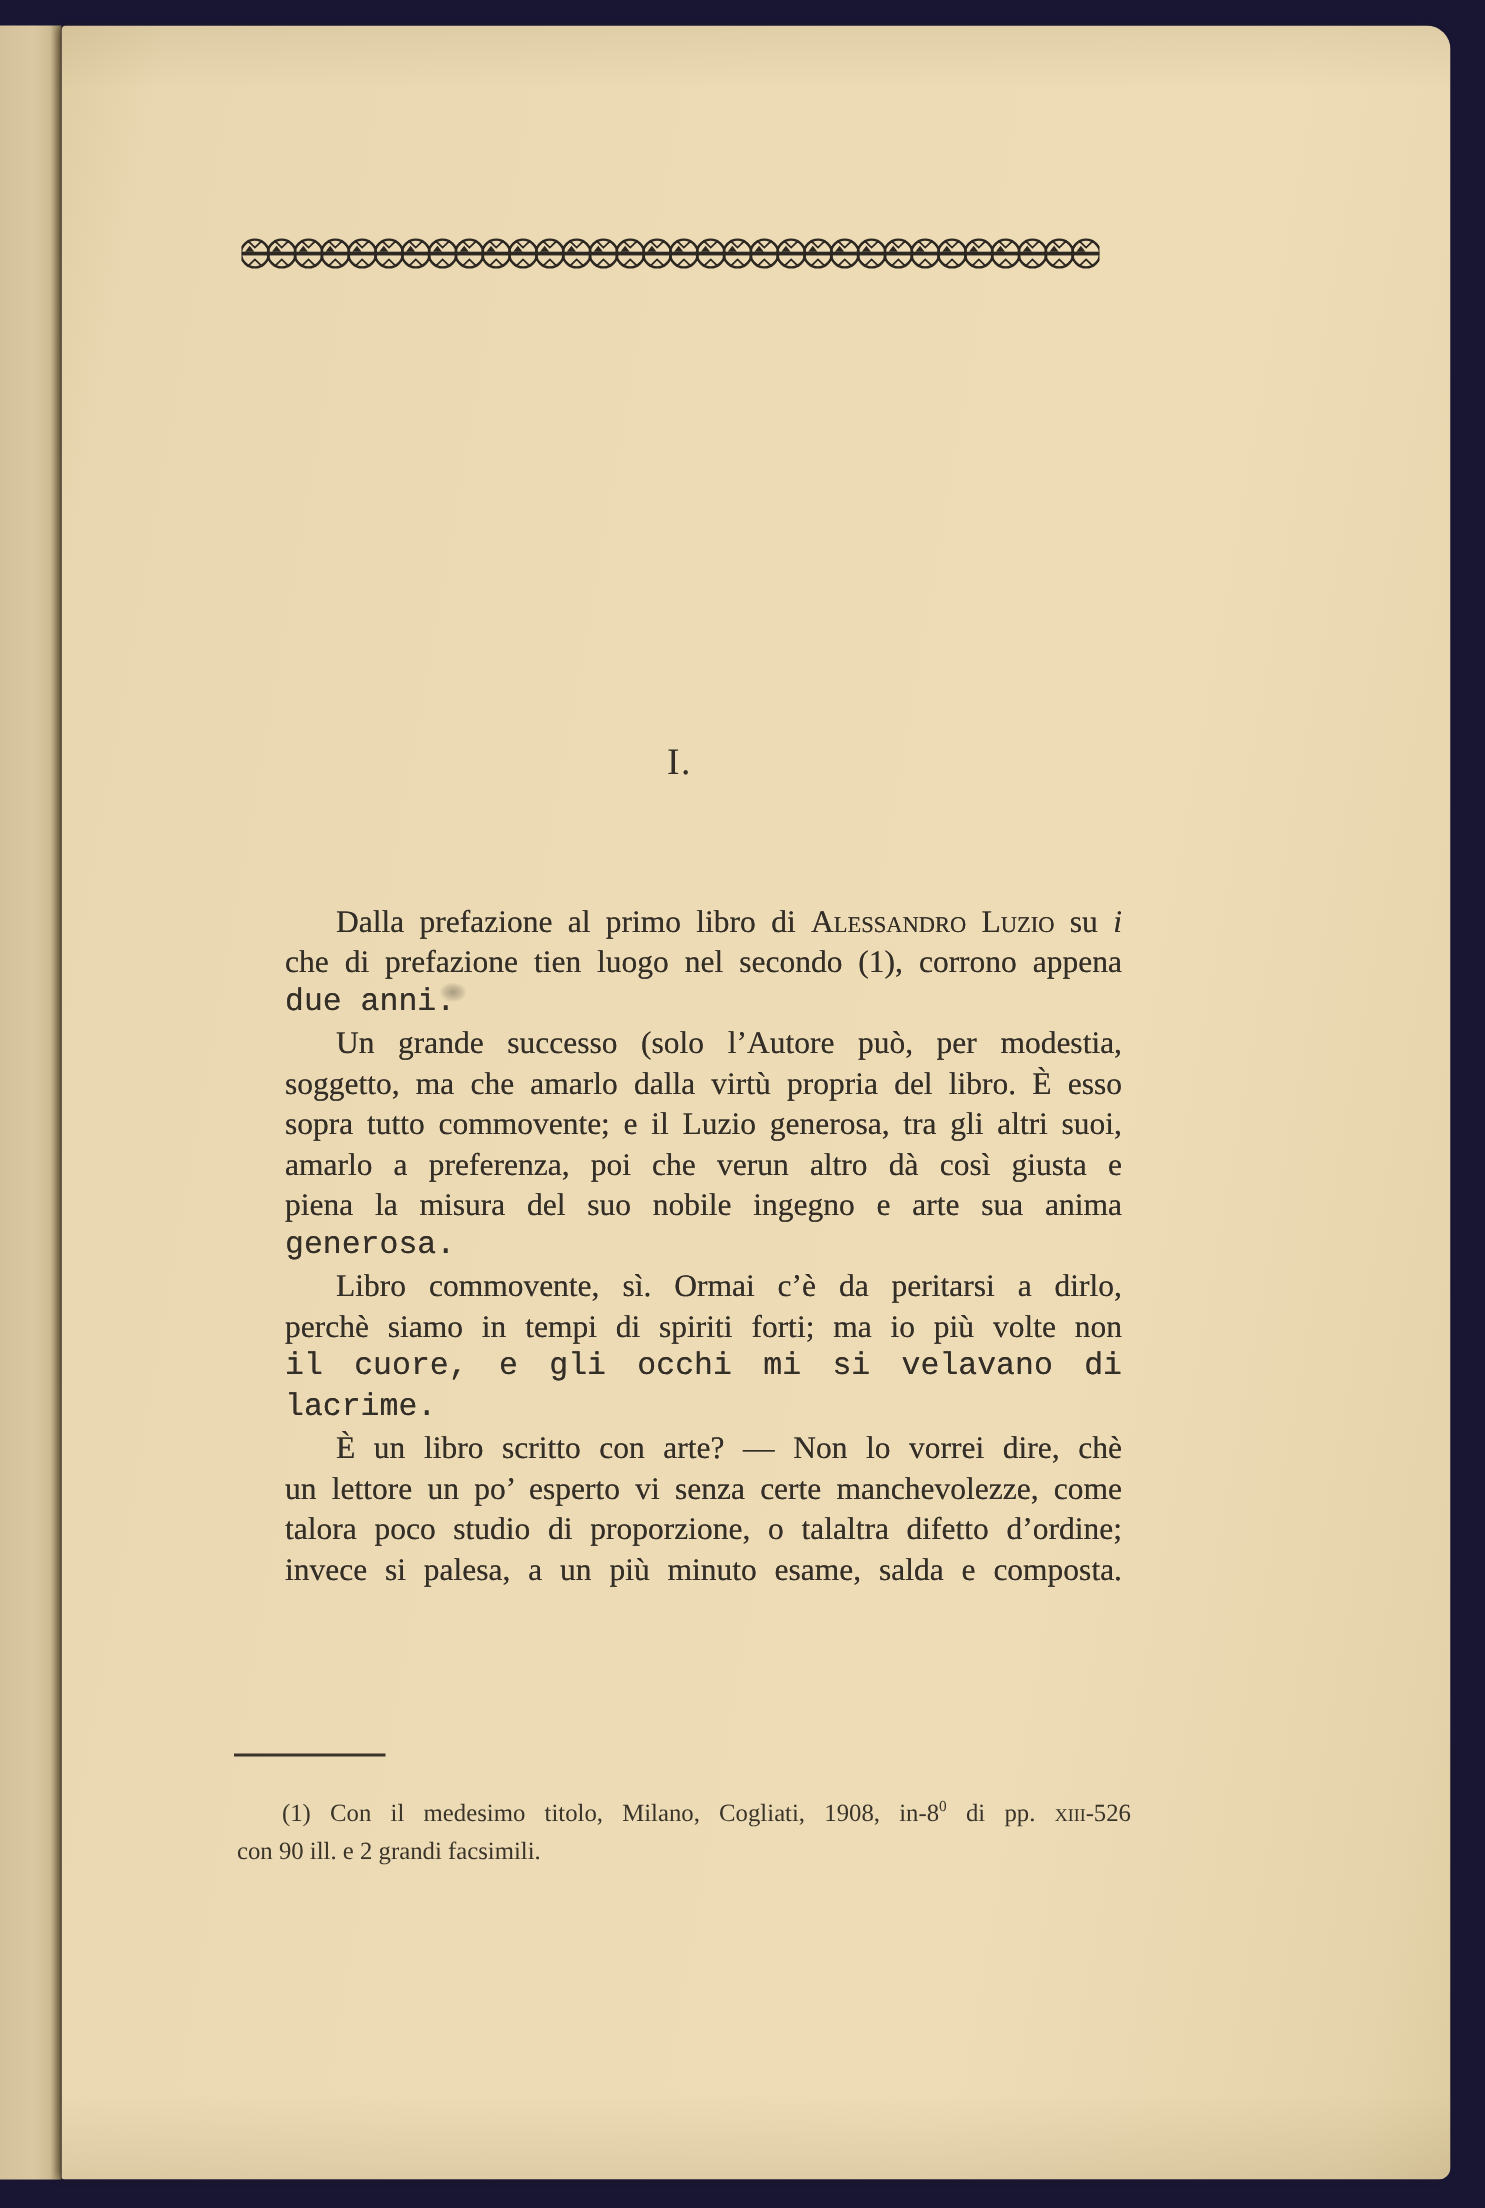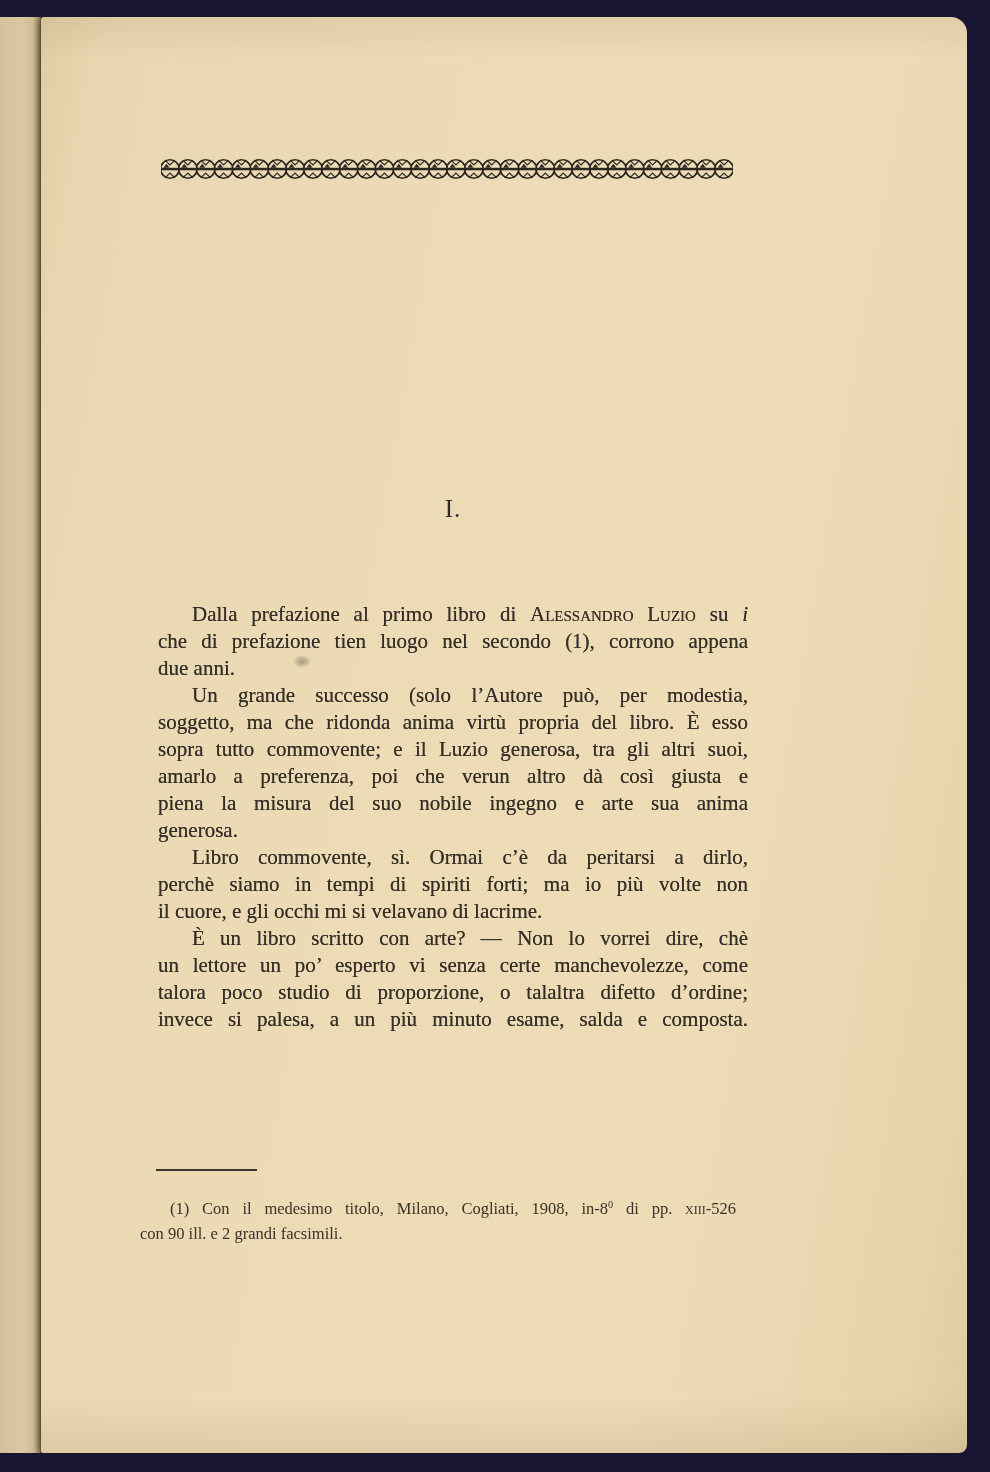--- a/index.html
+++ b/index.html
@@ -52,40 +52,41 @@
     width: 590px;
     font-size: 21px;
     line-height: 27px;
     color: #332e27;
     text-shadow: 0 0 0.3px rgba(45,38,30,0.75);
   }
   .line {
     text-align: justify;
     text-align-last: justify;
     white-space: normal;
+    margin-left: 32px;
   }
-  .line.lastline { text-align-last: left; }
+  .line.lastline { text-align-last: left; font-family: Liberation Mono, monospace; }
   .line.indent { text-indent: 34px; }
   .it { font-style: italic; }
   .sc { font-variant: small-caps; }
   .smudge {
     position: absolute;
     left: 252px; top: 638px;
     width: 18px; height: 13px;
     background: radial-gradient(ellipse at center, rgba(115,105,88,0.55) 0%, rgba(115,105,88,0.25) 45%, rgba(115,105,88,0) 72%);
   }
   .fn-rule {
     position: absolute;
     left: 115px; top: 1152px;
     width: 101px; height: 2px;
     background: #3a342c;
   }
   .footnote {
     position: absolute;
-    left: 99px; top: 1179px;
+    left: 117px; top: 1179px;
     width: 596px;
     font-size: 16.5px;
     line-height: 25px;
     color: #393329;
   }
   .fline {
     text-align: justify;
     text-align-last: justify;
   }
   .fline.lastline { text-align-last: left; }
@@ -138,21 +139,21 @@
 
     <div class="heading">I.</div>
 
     <div class="textblock">
 
       <div class="line indent"><span>Dalla prefazione al primo libro di </span><span class="sc">Alessandro Luzio</span><span> su </span><span class="it">i</span></div>
       <div class="line">che di prefazione tien luogo nel secondo (1), corrono appena</div>
       <div class="line lastline">due anni.</div>
 
       <div class="line indent">Un grande successo (solo l’Autore può, per modestia,</div>
-      <div class="line">soggetto, ma che ridonda anima virtù propria del libro. È esso</div>
+      <div class="line">soggetto, ma che amarlo dalla virtù propria del libro. È esso</div>
       <div class="line">sopra tutto commovente; e il Luzio generosa, tra gli altri suoi,</div>
       <div class="line">amarlo a preferenza, poi che verun altro dà così giusta e</div>
       <div class="line">piena la misura del suo nobile ingegno e arte sua anima</div>
       <div class="line lastline">generosa.</div>
 
       <div class="line indent">Libro commovente, sì. Ormai c’è da peritarsi a dirlo,</div>
       <div class="line">perchè siamo in tempi di spiriti forti; ma io più volte non</div>
       <div class="line lastline">il cuore, e gli occhi mi si velavano di lacrime.</div>
 
       <div class="line indent">È un libro scritto con arte? — Non lo vorrei dire, chè</div>

